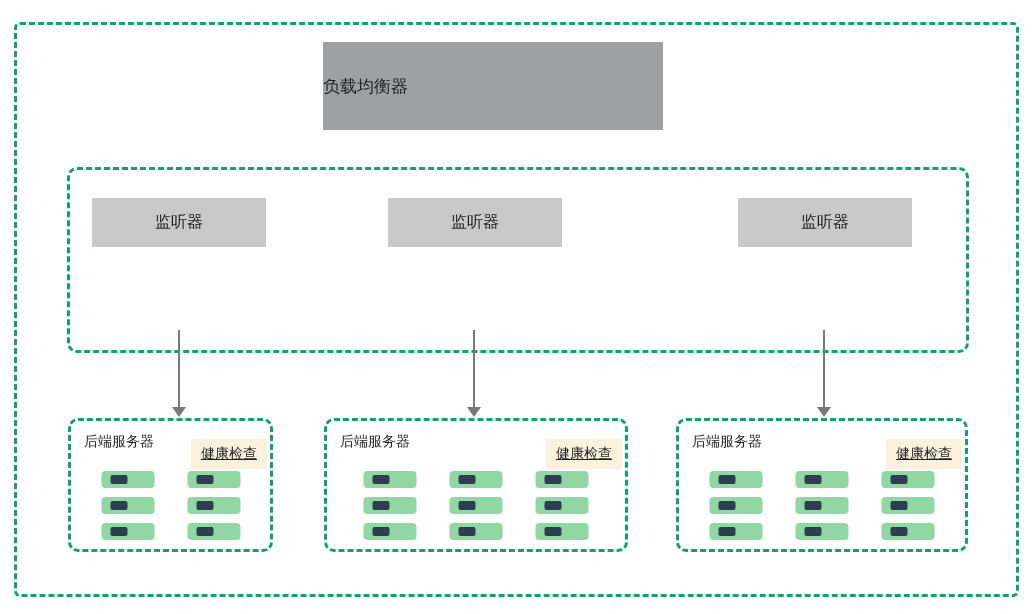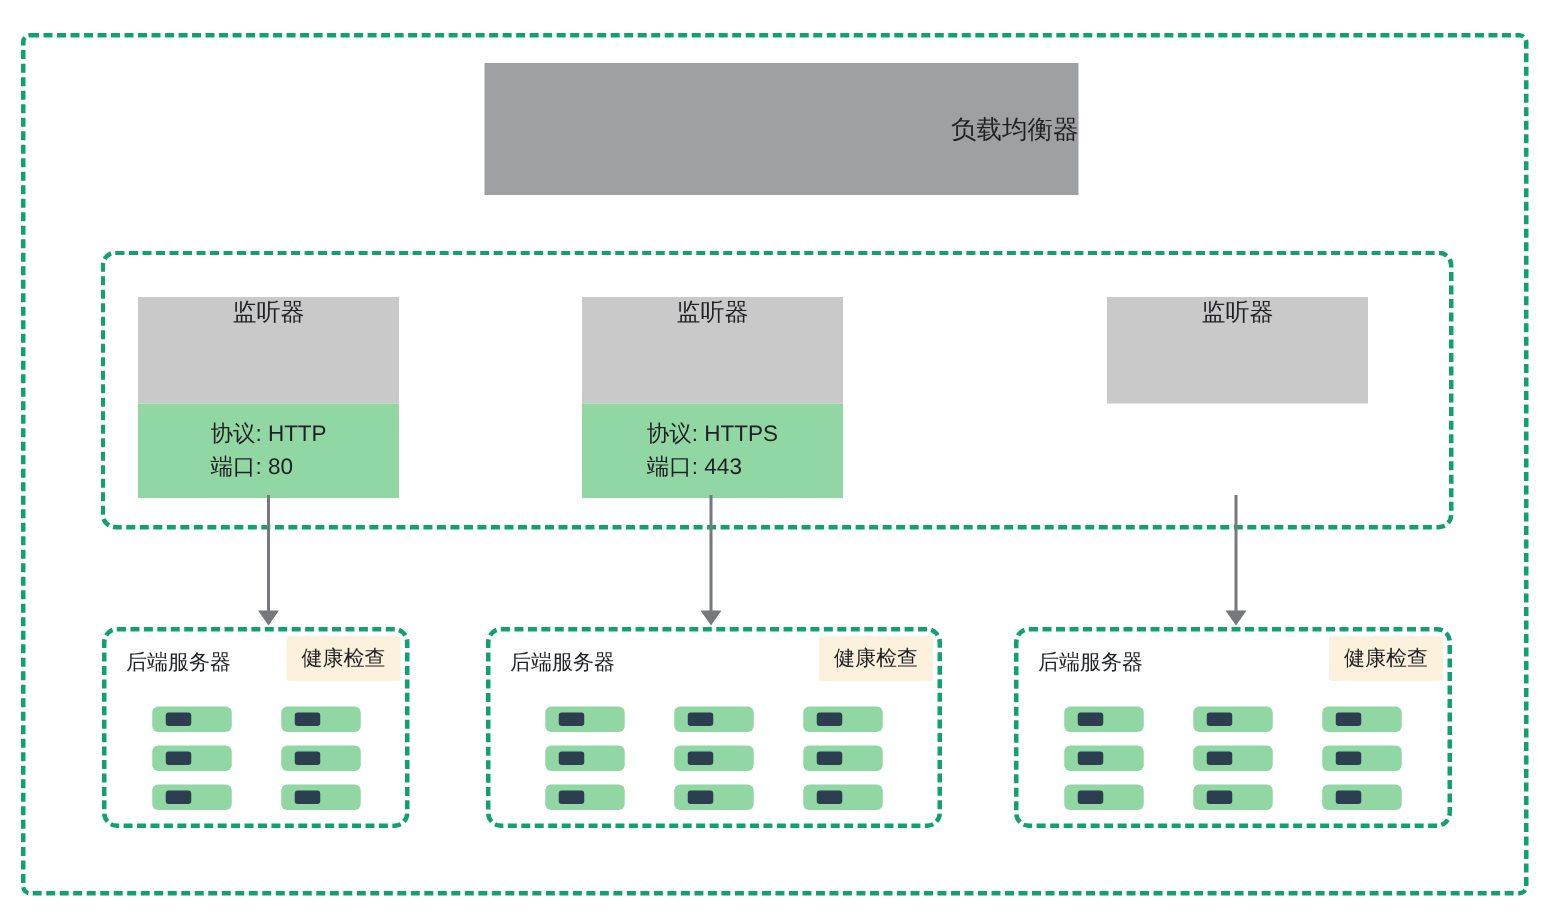--- a/index.html
+++ b/index.html
@@ -25,41 +25,41 @@
     overflow:hidden;
   }
   .outer-border{
     position:absolute;left:14px;top:22px;
     width:1005px;height:575px;
     border:3px dashed var(--border-green);
     border-radius:6px;
   }
   .lb-box{
     position:absolute;left:323px;top:42px;
-    width:396px;height:88px;
+    width:340px;height:88px;
     background:var(--lb-gray);
-    display:flex;align-items:center;justify-content:flex-end;
+    display:flex;align-items:center;justify-content:flex-start;
     font-size:17px;
   }
   .mid-container{
     position:absolute;left:67px;top:167px;
     width:902px;height:186px;
     border:3px dashed var(--border-green);
     border-radius:10px;
   }
   .listener{
     position:absolute;top:198px;
     width:174px;height:132px;
   }
   .listener-1{left:92px;}
   .listener-2{left:388px;}
   .listener-3{left:738px;}
   .listener-header{
-    height:71px;background:var(--header-gray);
-    display:flex;align-items:flex-start;justify-content:center;
+    height:49px;background:var(--header-gray);
+    display:flex;align-items:center;justify-content:center;
     font-size:16px;
   }
   .listener-body{
     height:63px;background:var(--box-green);
     display:flex;align-items:center;justify-content:center;
   }
   .listener-lines{
     text-align:left;font-size:15px;line-height:22px;
   }
   .listener-lines span{display:block;}
@@ -80,24 +80,25 @@
     text-align:right;
   }
   .backend-1{left:68px;width:205px;}
   .backend-2{left:324px;width:304px;}
   .backend-3{left:676px;width:292px;}
   .backend-label{
     position:absolute;left:13px;top:12px;
     font-size:14px;
   }
   .health-badge{
-    position:absolute;right:3px;top:3px;
+    position:absolute;right:3px;top:18px;
     background:var(--badge-bg);
     padding:6px 10px;border-radius:2px;
     font-size:14px;
+    text-decoration:underline;
   }
   .server-grid{
     position:absolute;left:50%;top:50px;
     transform:translateX(-50%);
     display:grid;
     column-gap:33px;row-gap:9px;
   }
   .server-bar{
     width:53px;height:17px;
     background:var(--box-green);
@@ -121,38 +122,26 @@
   <div class="lb-box">
     <span>负载均衡器</span>
   </div>
 
   <div class="mid-container"></div>
 
   <div class="listener listener-1">
     <div class="listener-header">
       <span>监听器</span>
     </div>
-    <div class="listener-body">
-      <div class="listener-lines">
-        <span>协议: HTTP</span>
-        <span>端口: 80</span>
-      </div>
-    </div>
   </div>
 
   <div class="listener listener-2">
     <div class="listener-header">
       <span>监听器</span>
     </div>
-    <div class="listener-body">
-      <div class="listener-lines">
-        <span>协议: HTTPS</span>
-        <span>端口: 443</span>
-      </div>
-    </div>
   </div>
 
   <div class="listener listener-3">
     <div class="listener-header">
       <span>监听器</span>
     </div>
   </div>
 
   <div class="connector">
     <div class="connector-line" style="left:178px;top:330px;height:78px;"></div>

